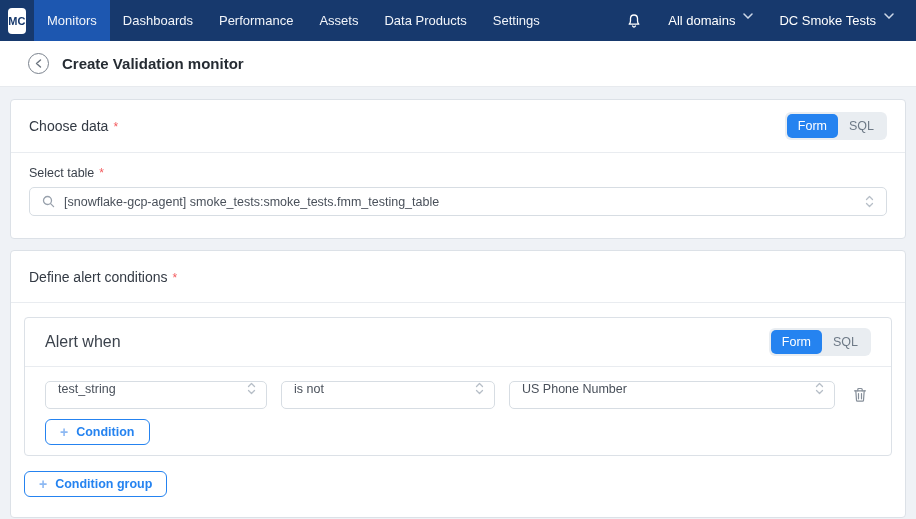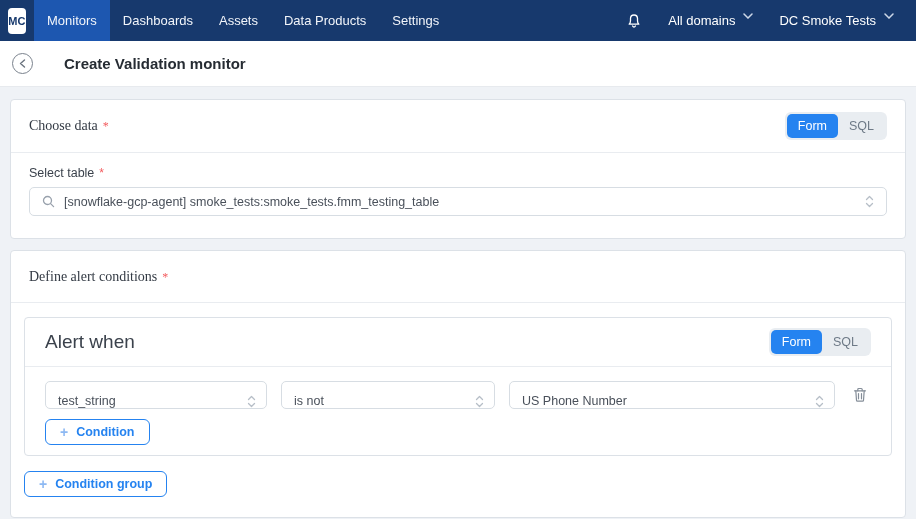--- a/index.html
+++ b/index.html
@@ -31,40 +31,40 @@
   .nav-right {
     margin-left:auto; display:flex; align-items:center; gap:26px;
     padding-right:22px;
   }
   .nav-dd { display:flex; align-items:flex-start; gap:8px; cursor:pointer; font-weight:500; white-space:nowrap; }
   .bell { display:flex; align-items:center; cursor:pointer; }
 
   
   .page-header {
     height:46px; background:#fff; border-bottom:1px solid #e7eaee;
-    display:flex; align-items:center; padding:0 12px;gap:18px;
+    display:flex; align-items:center; padding:0 28px;
   }
   .back-btn {
     width:21px; height:21px; border-radius:50%; border:1px solid #7a828d;
     background:#fff; display:flex; align-items:center; justify-content:center;
     cursor:pointer;
   }
   .page-title { font-size:15px; font-weight:700; color:#262c33; margin-left:13px; }
 
   
   .content { padding:12px 10px; }
   .card {
     background:#fff; border:1px solid #dce1e7; border-radius:4px;
     margin-bottom:11px;
   }
   .card-header {
     display:flex; align-items:center; justify-content:space-between;
     padding:12px 18px; border-bottom:1px solid #e9ecf0; min-height:52px;
   }
-  .card-title { font-size:14px; font-weight:500; color:#333a44;font-family:Liberation Serif, serif; }
+  .card-title { font-size:14px; font-weight:500; color:#333a44; }
   .req { color:#f35b5e; margin-left:5px; font-size:12px; }
 
   .segmented {
     display:flex; background:#e9edf1; border-radius:6px; padding:2px; align-items:center;justify-content:flex-end;
   }
   .seg {
     border:none; background:transparent; font-family:inherit;
     font-size:12.5px; font-weight:500; color:#6e7a87; padding:5px 11px;
     border-radius:5px; cursor:pointer;
   }
@@ -80,27 +80,27 @@
   }
   .search-select .value { flex:1; font-size:12.5px; color:#49505a; white-space:nowrap; overflow:hidden; }
 
   
   .alert-body { padding:14px 13px 20px; }
   .inner-card { border:1px solid #dce1e7; border-radius:4px; background:#fff; }
   .inner-header {
     display:flex; align-items:center; justify-content:space-between;
     padding:10px 20px; border-bottom:1px solid #e9ecf0; min-height:48px;
   }
-  .inner-title { font-size:19px; color:#3b424c; }
+  .inner-title { font-size:16px; color:#3b424c; }
   .inner-body { padding:14px 20px 10px; }
 
   .condition-row { display:flex; align-items:center; gap:14px; }
   .select {
     height:28px; border:1px solid #d7dde3; border-radius:5px;
-    display:flex; align-items:flex-end; padding:0 10px 0 12px;
+    display:flex; align-items:flex-start; padding:0 10px 0 12px;
     font-size:12.5px; color:#49505a; cursor:pointer; background:#fff;
   }
   .select .sel-value { flex:1; white-space:nowrap; overflow:hidden; }
   .sel-field { width:222px; }
   .sel-operator { width:214px; }
   .sel-value-dd { flex:1; }
   .icon-btn {
     border:none; background:transparent; cursor:pointer; display:flex;
     align-items:center; justify-content:center; padding:4px;
   }
@@ -116,20 +116,21 @@
   svg { display:block; }
 </style>
 </head>
 <body>
 
 <nav class="topnav">
   <div class="logo">MC</div>
   <div class="nav-items">
     <div class="nav-item active">Monitors</div>
     <div class="nav-item">Dashboards</div>
+    <div class="nav-item">Performance</div>
     <div class="nav-item">Assets</div>
     <div class="nav-item">Data Products</div>
     <div class="nav-item">Settings</div>
   </div>
   <div class="nav-right">
     <span class="bell">
       <svg width="16" height="17" viewBox="0 0 16 17" fill="none" stroke="#ffffff" stroke-width="1.3" stroke-linecap="round" stroke-linejoin="round">
         <path d="M3.2 12.2h9.6c-.9-1-1.3-1.7-1.3-3.5V6.6c0-2-1.5-3.6-3.5-3.6S4.5 4.6 4.5 6.6v2.1c0 1.8-.4 2.5-1.3 3.5z"></path>
         <path d="M6.6 14c.3.6.8 1 1.4 1s1.1-.4 1.4-1"></path>
       </svg>

